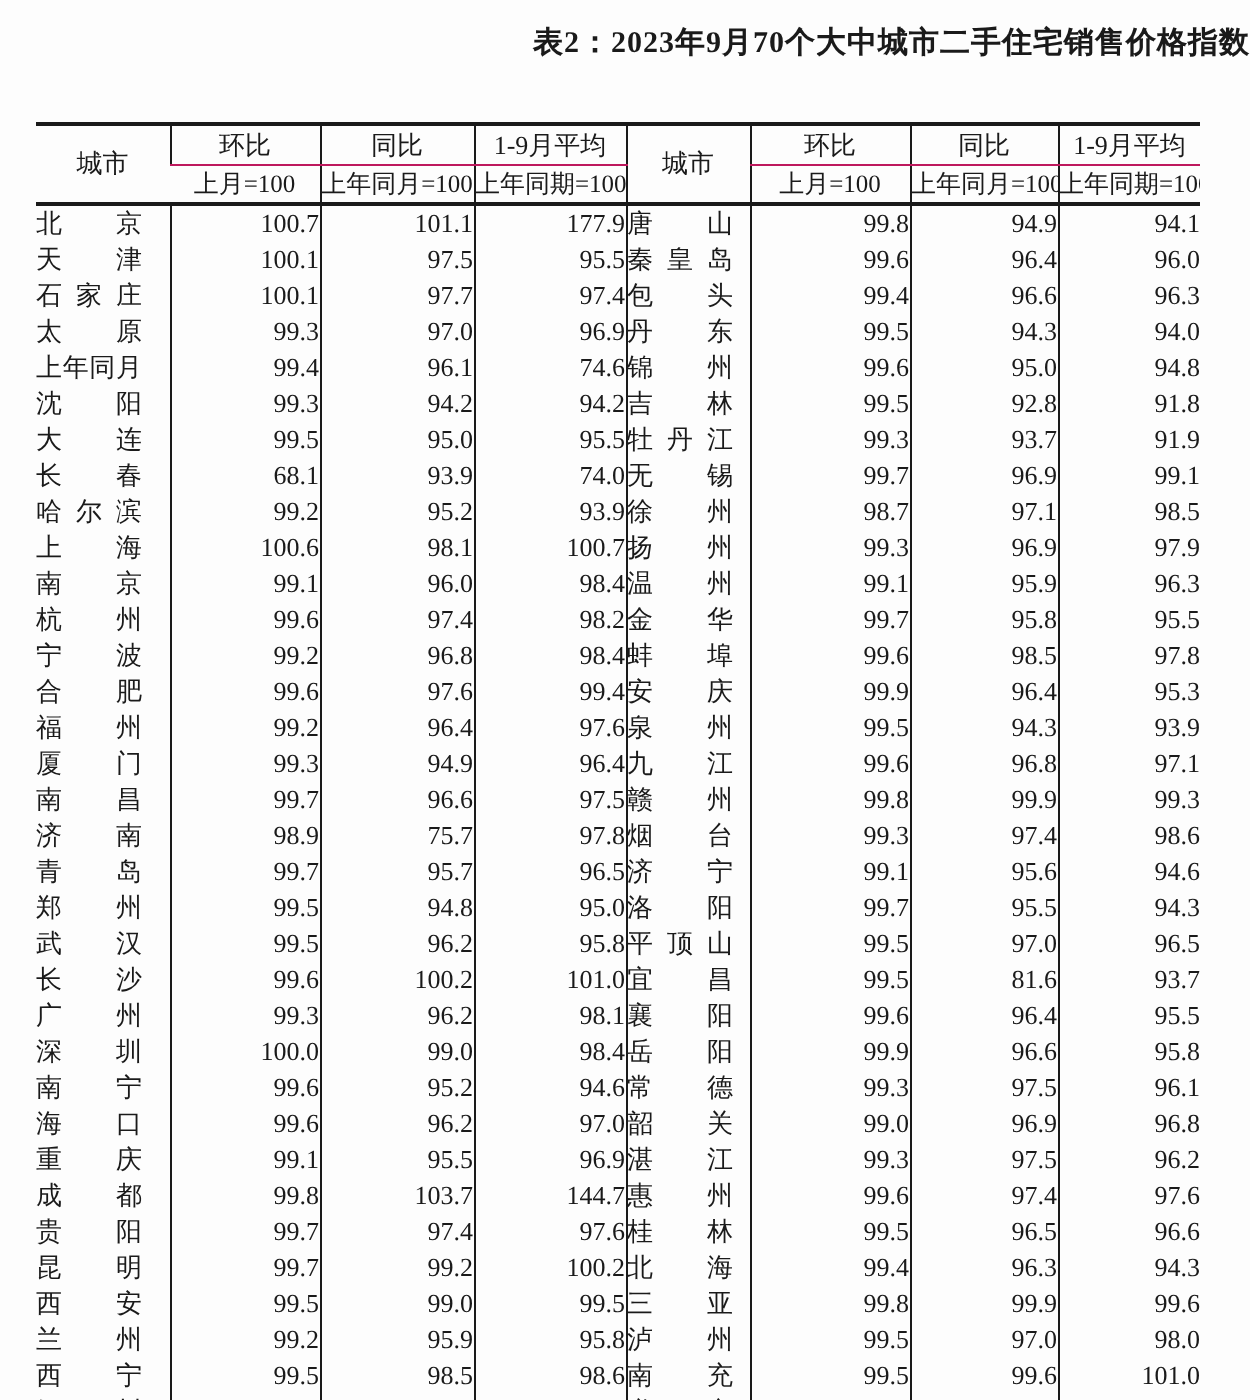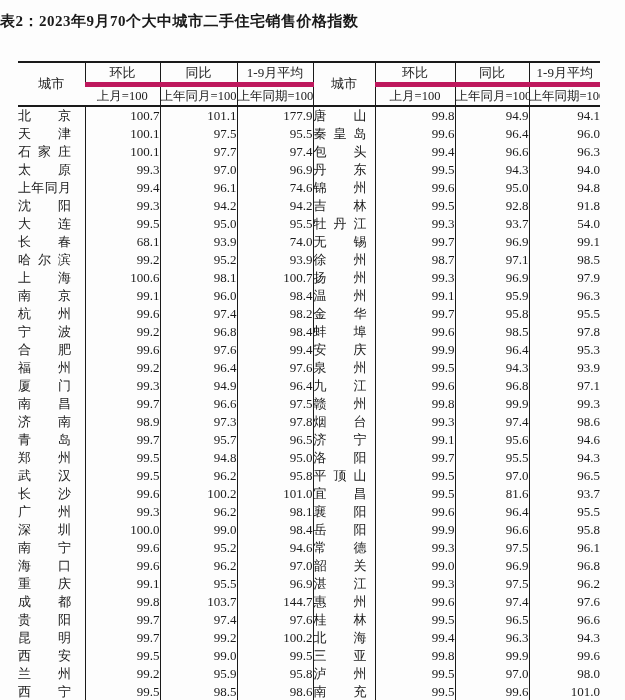--- a/index.html
+++ b/index.html
@@ -4,21 +4,21 @@
 <style>
   html, body { margin: 0; padding: 0; }
   body {
     width: 625px; height: 700px; overflow: hidden;
     background: #fdfdfd;
     color: #1a1a1a;
     font-family: "Liberation Serif", "DejaVu Serif", serif;
   }
   .title {
     margin-top: 12px;
-    text-align: left;
+    text-align: right;
     font-size: 15px;
     font-weight: 700;
     letter-spacing: 0.5px;
   }
   table.idx {
     border-collapse: collapse;
     table-layout: fixed;
     width: 582px;
     margin: 30px 0 0 18px;
     border-top: 2.5px solid #1a1a1a;
@@ -31,21 +31,21 @@
     white-space: nowrap;
   }
   table.idx tr > *:first-child { border-left: none; }
   table.idx th {
     font-weight: 400;
     text-align: center;
     font-size: 13px;
   }
   thead tr.h1 th { height: 19px; }
   thead tr.h2 th { height: 18px; font-size: 12.5px; }
-  th.top-h { border-bottom: 5px solid #be185d; }
+  th.top-h { border-bottom: 1px solid #be185d; }
   thead tr.h2 th, th.city-h { border-bottom: 2px solid #1a1a1a; }
   tbody td { height: 16.8px; font-size: 13px; }
   td.num { text-align: right; padding-right: 9px; }
   td.city { padding-left: 5px; }
   .city-name {
     display: block;
     width: 53px;
     text-align: justify;
     text-align-last: justify;
   }
@@ -177,21 +177,21 @@
             <span class="city-name">大连</span>
           </td>
           <td class="num">99.5</td>
           <td class="num">95.0</td>
           <td class="num">95.5</td>
           <td class="city">
             <span class="city-name">牡丹江</span>
           </td>
           <td class="num">99.3</td>
           <td class="num">93.7</td>
-          <td class="num">54.0</td>
+          <td class="num">91.9</td>
         </tr>
         <tr>
           <td class="city">
             <span class="city-name">长春</span>
           </td>
           <td class="num">68.1</td>
           <td class="num">93.9</td>
           <td class="num">74.0</td>
           <td class="city">
             <span class="city-name">无锡</span>
@@ -324,21 +324,21 @@
           </td>
           <td class="num">99.8</td>
           <td class="num">99.9</td>
           <td class="num">99.3</td>
         </tr>
         <tr>
           <td class="city">
             <span class="city-name">济南</span>
           </td>
           <td class="num">98.9</td>
-          <td class="num">97.3</td>
+          <td class="num">75.7</td>
           <td class="num">97.8</td>
           <td class="city">
             <span class="city-name">烟台</span>
           </td>
           <td class="num">99.3</td>
           <td class="num">97.4</td>
           <td class="num">98.6</td>
         </tr>
         <tr>
           <td class="city">

